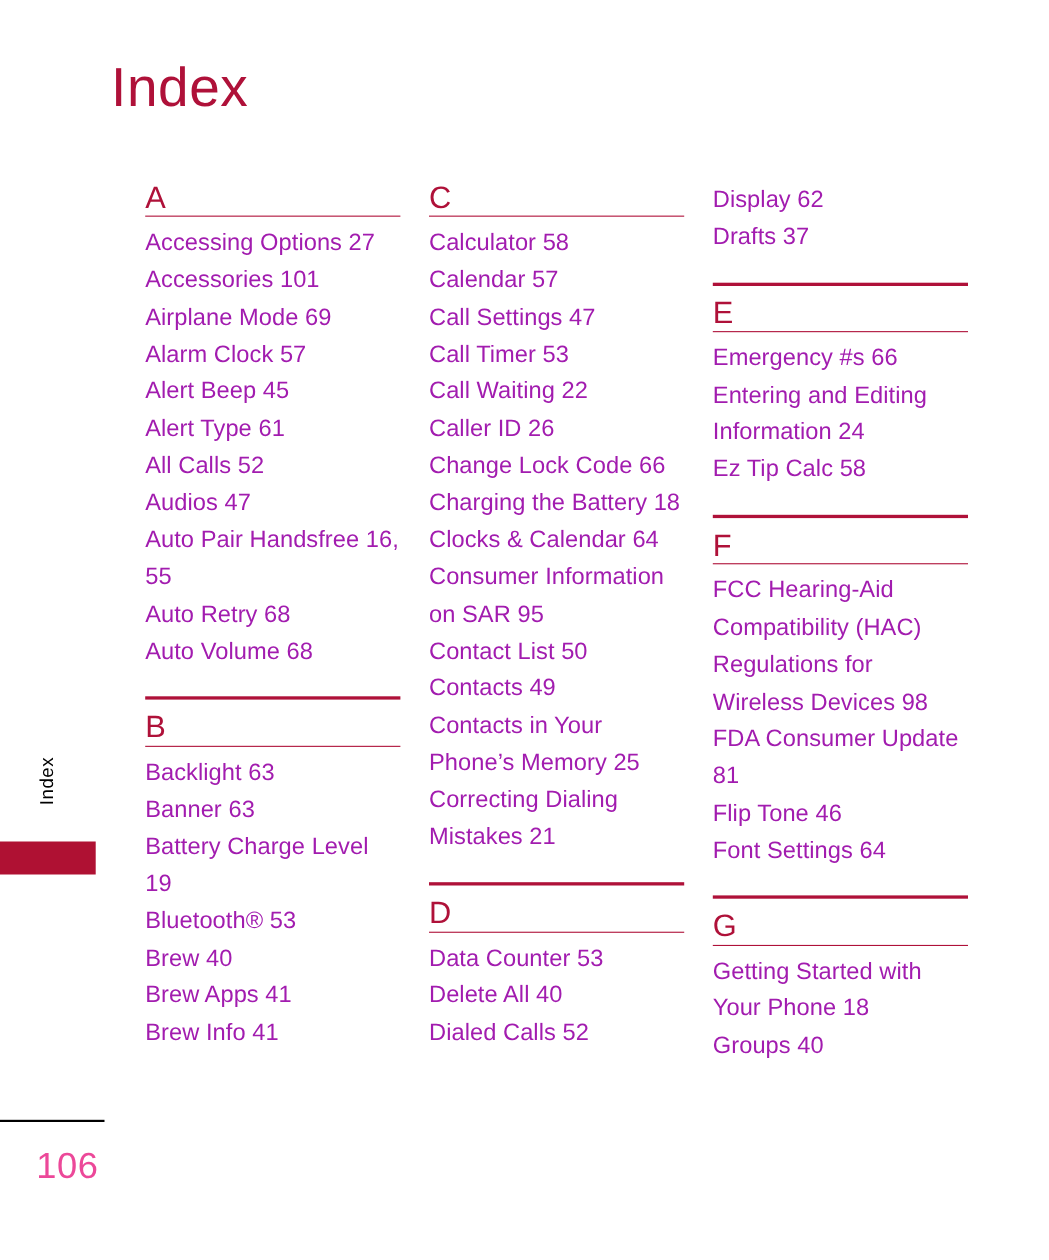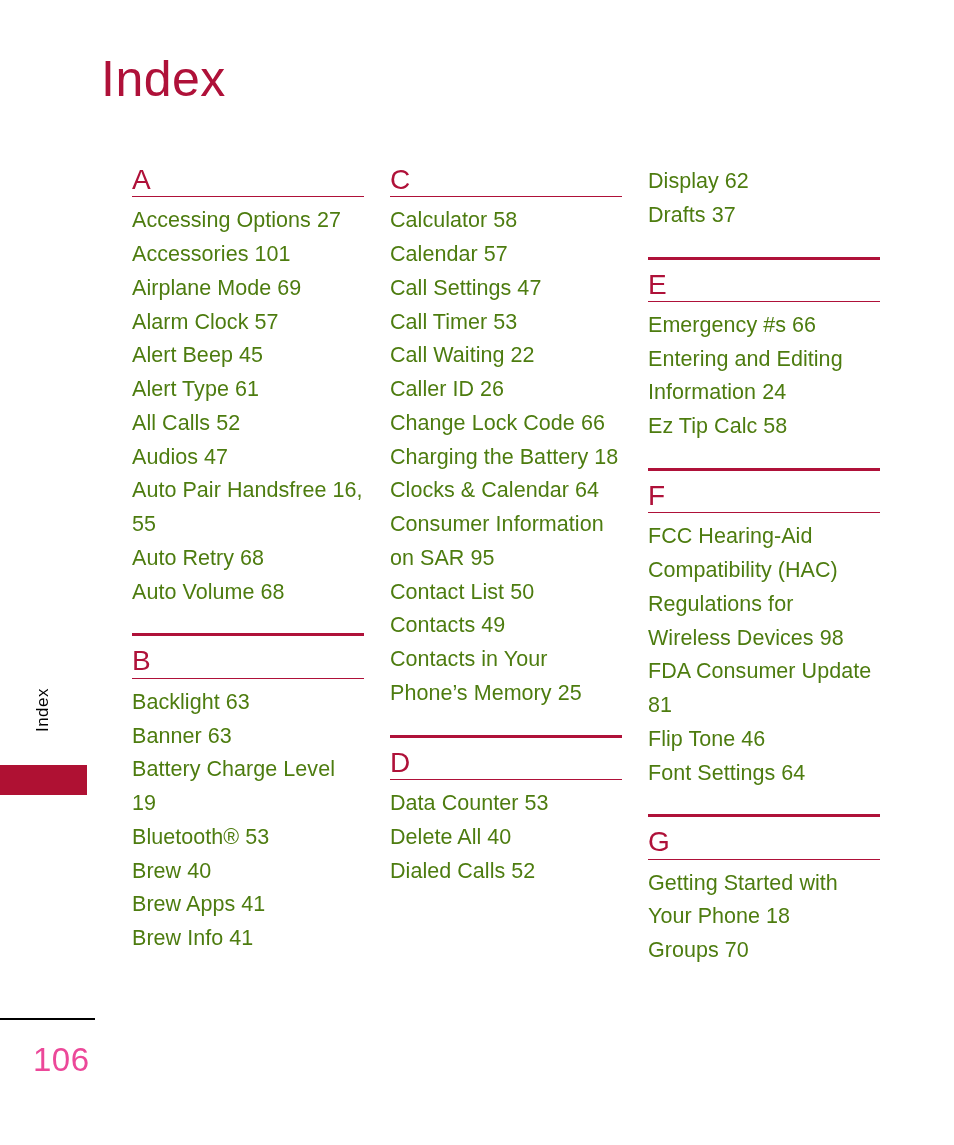--- a/index.html
+++ b/index.html
@@ -108,21 +108,21 @@
 
   
   .entry-list {
     list-style: none;
     margin: 0;
     padding: 0;
   }
   .entry {
     font-size: 21.5px;
     line-height: 1.57;
-    color: #4d7c0f;
+    color: #a21caf;
     letter-spacing: 0.05px;
   }
 
   
   .continuation {
     margin-top: 0;
   }
 </style>
 </head>
 <body>
@@ -175,20 +175,21 @@
           <li class="entry">Call Timer 53</li>
           <li class="entry">Call Waiting 22</li>
           <li class="entry">Caller ID 26</li>
           <li class="entry">Change Lock Code 66</li>
           <li class="entry">Charging the Battery 18</li>
           <li class="entry">Clocks &amp; Calendar 64</li>
           <li class="entry">Consumer Information on SAR 95</li>
           <li class="entry">Contact List 50</li>
           <li class="entry">Contacts 49</li>
           <li class="entry">Contacts in Your Phone’s Memory 25</li>
+          <li class="entry">Correcting Dialing Mistakes 21</li>
         </ul>
       </div>
       <div class="letter-section has-top-rule">
         <div class="letter-heading">D</div>
         <ul class="entry-list">
           <li class="entry">Data Counter 53</li>
           <li class="entry">Delete All 40</li>
           <li class="entry">Dialed Calls 52</li>
         </ul>
       </div>
@@ -212,20 +213,20 @@
           <li class="entry">FCC Hearing-Aid Compatibility (HAC) Regulations for Wireless Devices 98</li>
           <li class="entry">FDA Consumer Update 81</li>
           <li class="entry">Flip Tone 46</li>
           <li class="entry">Font Settings 64</li>
         </ul>
       </div>
       <div class="letter-section has-top-rule">
         <div class="letter-heading">G</div>
         <ul class="entry-list">
           <li class="entry">Getting Started with Your Phone 18</li>
-          <li class="entry">Groups 70</li>
+          <li class="entry">Groups 40</li>
         </ul>
       </div>
     </div>
   </div>
 
 <div class="footer-rule"></div>
 <div class="page-number">106</div>
 
 </body></html>

